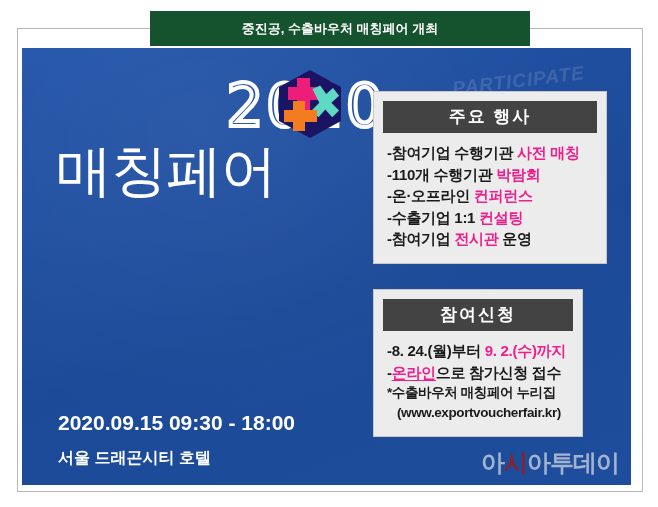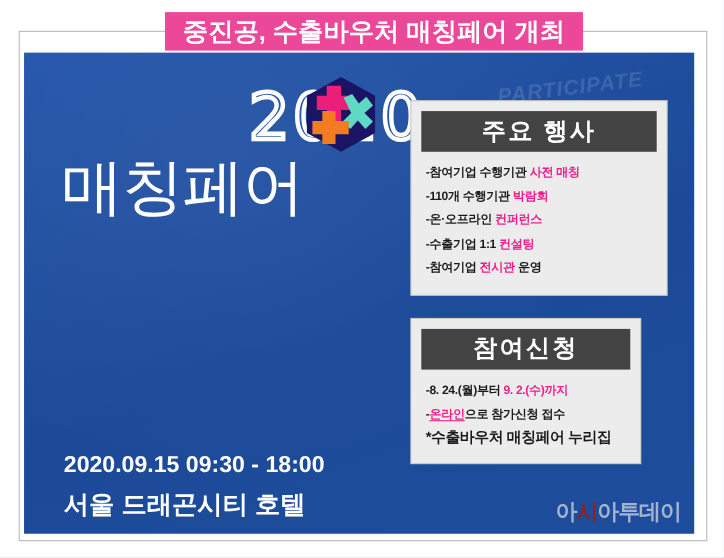--- a/index.html
+++ b/index.html
@@ -112,21 +112,21 @@
     color: #ffffff;
   }
   #event-datetime {
     font-size: 21px;
     font-weight: 700;
     letter-spacing: 0px;
     line-height: 30px;
     white-space: nowrap;
   }
   #event-venue {
-    font-size: 23px;
+    font-size: 16px;
     font-weight: 700;
     line-height: 32px;
     margin-top: 4px;
     white-space: nowrap;
   }
 
   
   .info-card {
     position: absolute;
     left: 352px;
@@ -135,31 +135,31 @@
     box-sizing: border-box;
     padding: 9px 9px 11px 9px;
   }
   #card-events { top: 44px;  width: 232px; }
   #card-apply  { top: 242px; width: 208px; }
 
   .card-header {
     background: #434343;
     color: #ffffff;
     text-align: center;
-    font-size: 22px;
+    font-size: 17px;
     font-weight: 700;
     letter-spacing: 2px;
     padding: 7px 0 8px 0;
     line-height: 1;
   }
   .card-body {
     padding: 9px 2px 2px 4px;
   }
   .card-body .row {
-    font-size: 11px;
+    font-size: 15px;
     font-weight: 700;
     color: #1a1a1a;
     line-height: 21.5px;
     white-space: nowrap;
     letter-spacing: -0.3px;
   }
   .hl { color: #ef1e8c; }
   .hl-u { color: #ef1e8c; text-decoration: underline; text-underline-offset: 2px; }
   .note {
     font-size: 13.5px;
@@ -169,41 +169,41 @@
     white-space: nowrap;
     letter-spacing: -0.4px;
   }
   .note-indent { padding-left: 10px; }
 
   
   #press-watermark {
     position: absolute;
     right: 12px;
     bottom: 6px;
-    font-size: 20px;
+    font-size: 24px;
     font-weight: 700;
     color: rgba(214,219,228,0.72);
     letter-spacing: -1px;
     white-space: nowrap;
   }
   #press-watermark .wm-accent { color: #8d2226; }
 
   
   #top-banner {
     position: absolute;
     left: 150px;
     top: 11px;
     width: 380px;
     height: 35px;
-    background: #ec4899;
+    background: #14532d;
     color: #ffffff;
     display: flex;
     align-items: center;
     justify-content: center;
-    font-size: 23px;
+    font-size: 13px;
     font-weight: 700;
     letter-spacing: 0px;
     white-space: nowrap;
   }
 </style>
 </head>
 <body>
 
 <div id="outer-frame"></div>
 
@@ -255,20 +255,21 @@
   <div class="info-card" id="card-apply">
     <div class="card-header">참여신청</div>
     <div class="card-body">
       <div class="row">
         <span>-</span><span>8. 24.(월)부터 </span><span class="hl">9. 2.(수)까지</span><span></span>
       </div>
       <div class="row">
         <span>-</span><span class="hl-u">온라인</span><span>으로 참가신청 접수</span>
       </div>
       <div class="note">*수출바우처 매칭페어 누리집</div>
+      <div class="note note-indent">(www.exportvoucherfair.kr)</div>
     </div>
   </div>
 
   <div id="press-watermark"><span>아</span><span class="wm-accent">시</span><span>아투데이</span></div>
 </div>
 
 <div id="top-banner">
   <span>중진공, 수출바우처 매칭페어 개최</span>
 </div>
 

